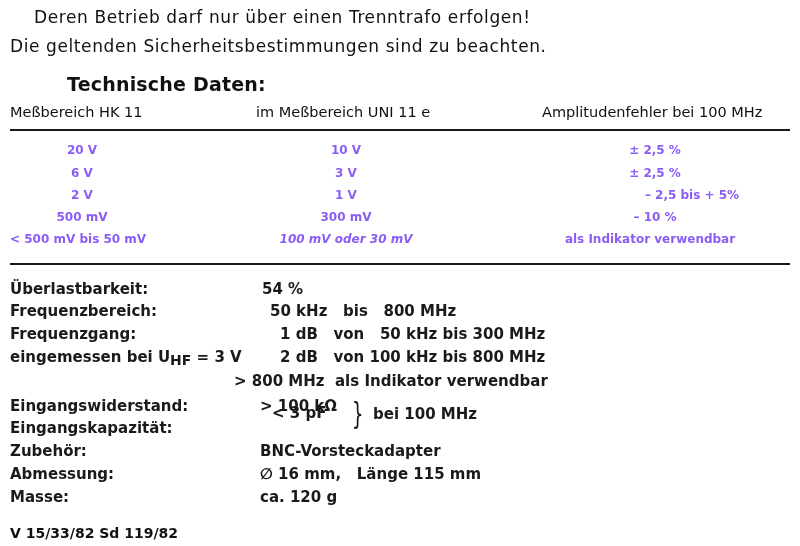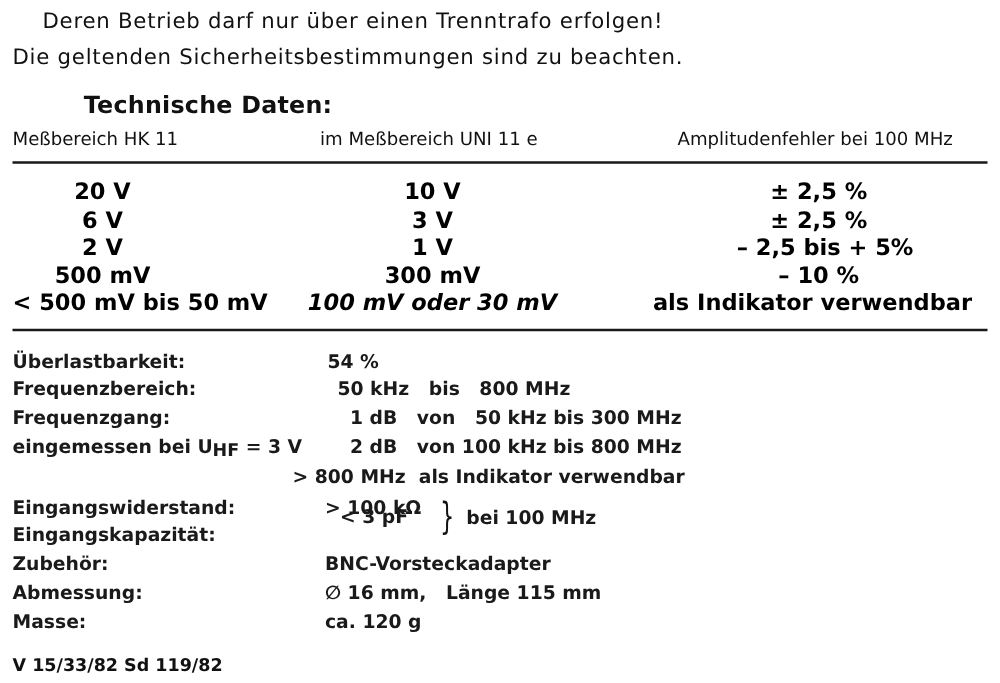--- a/index.html
+++ b/index.html
@@ -4,21 +4,21 @@
 <style>
   html, body { margin: 0; padding: 0; }
   body {
     width: 800px; height: 546px; background: #ffffff; position: relative; overflow: hidden;
     font-family: "DejaVu Sans", "Liberation Sans", sans-serif; color: #111111;
   }
   .abs { position: absolute; white-space: nowrap; }
   .intro { font-size: 17px; letter-spacing: 0.6px; }
   .title { font-size: 19px; font-weight: bold; letter-spacing: 0.2px; }
   .hdr { font-size: 14.5px; }
-  .row { font-size: 18px; font-weight: bold; color: #000000; }
+  .row { font-size: 12px; font-weight: bold; color: #8b5cf6; }
   .spec { font-size: 15px; font-weight: bold; color: #1a1a1a; }
   .ctr { transform: translateX(-50%); text-align: center; }
   .rule { position: absolute; height: 2px; background: #1a1a1a; }
   .foot { font-size: 14px; font-weight: bold; }
   .brace { font-size: 30px; font-weight: normal; transform: scaleX(0.6); transform-origin: left top; }
   sub.hf { font-size: 14px; vertical-align: -3px; text-align: center; }
 </style>
 </head>
 <body>
 
@@ -39,21 +39,21 @@
   <div class="abs row ctr" style="left:655px; top:143px;">± 2,5 %</div>
 </div>
 <div>
   <div class="abs row ctr" style="left:82px; top:166px;text-align:center;">6 V</div>
   <div class="abs row ctr" style="left:346px; top:166px;">3 V</div>
   <div class="abs row ctr" style="left:655px; top:166px;">± 2,5 %</div>
 </div>
 <div>
   <div class="abs row ctr" style="left:82px; top:188px;">2 V</div>
   <div class="abs row ctr" style="left:346px; top:188px;">1 V</div>
-  <div class="abs row ctr" style="left:660px; top:188px;">– 2,5 bis + 5%</div>
+  <div class="abs row ctr" style="left:692px; top:188px;">– 2,5 bis + 5%</div>
 </div>
 <div>
   <div class="abs row ctr" style="left:82px; top:210px;">500 mV</div>
   <div class="abs row ctr" style="left:346px; top:210px;">300 mV</div>
   <div class="abs row ctr" style="left:655px; top:210px;">– 10 %</div>
 </div>
 <div>
   <div class="abs row" style="left:10px; top:232px;">&lt; 500 mV bis 50 mV</div>
   <div class="abs row ctr" style="left:346px; top:232px;font-style:italic;">100 mV oder 30 mV</div>
   <div class="abs row ctr" style="left:650px; top:232px;">als Indikator verwendbar</div>

